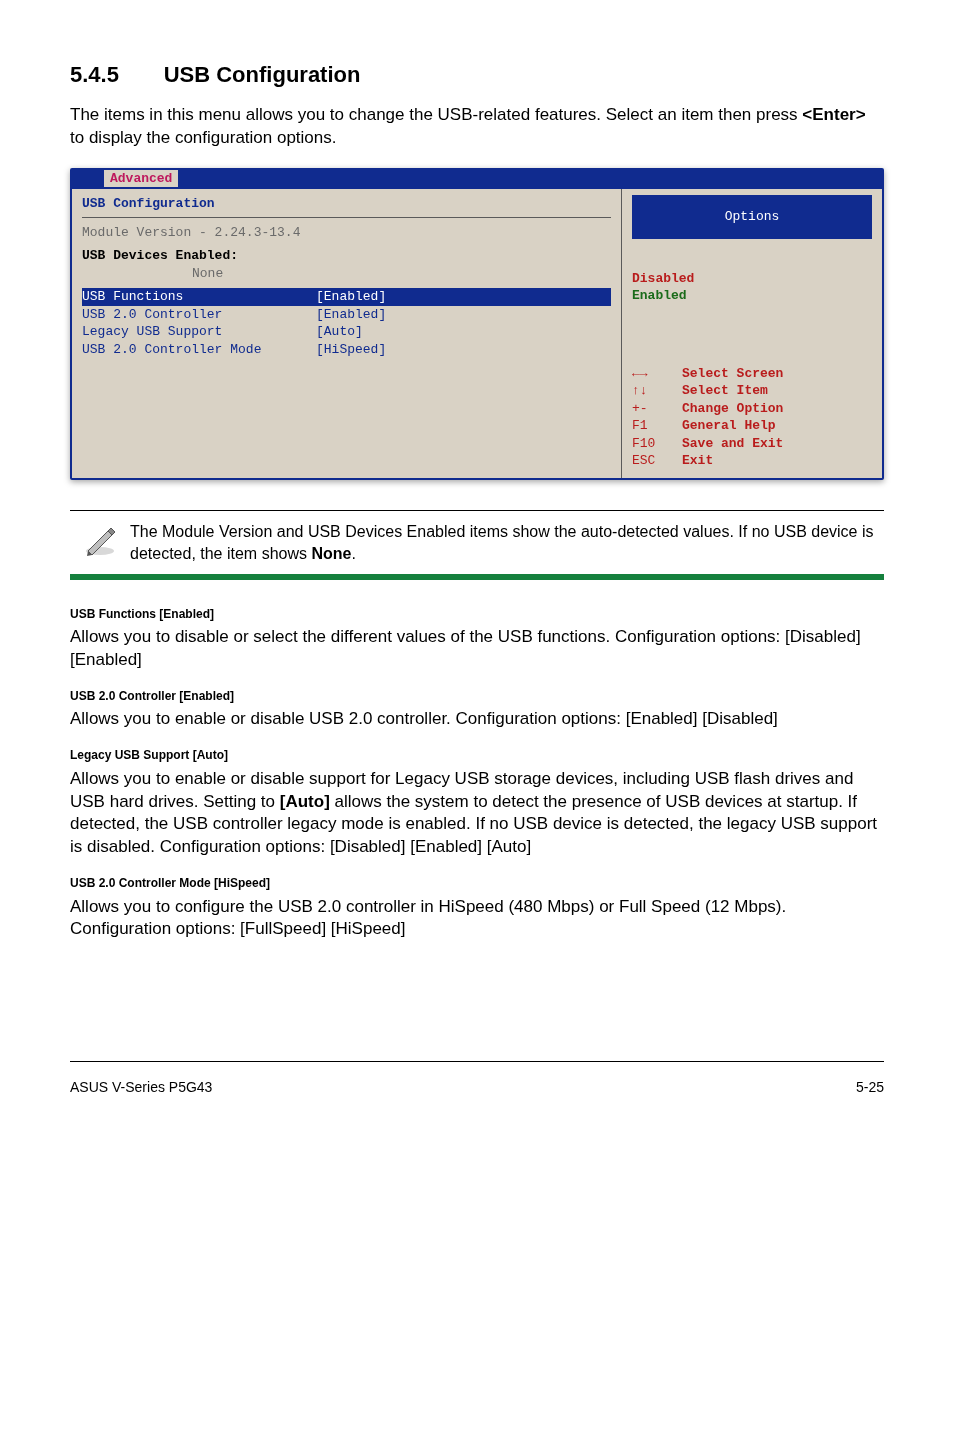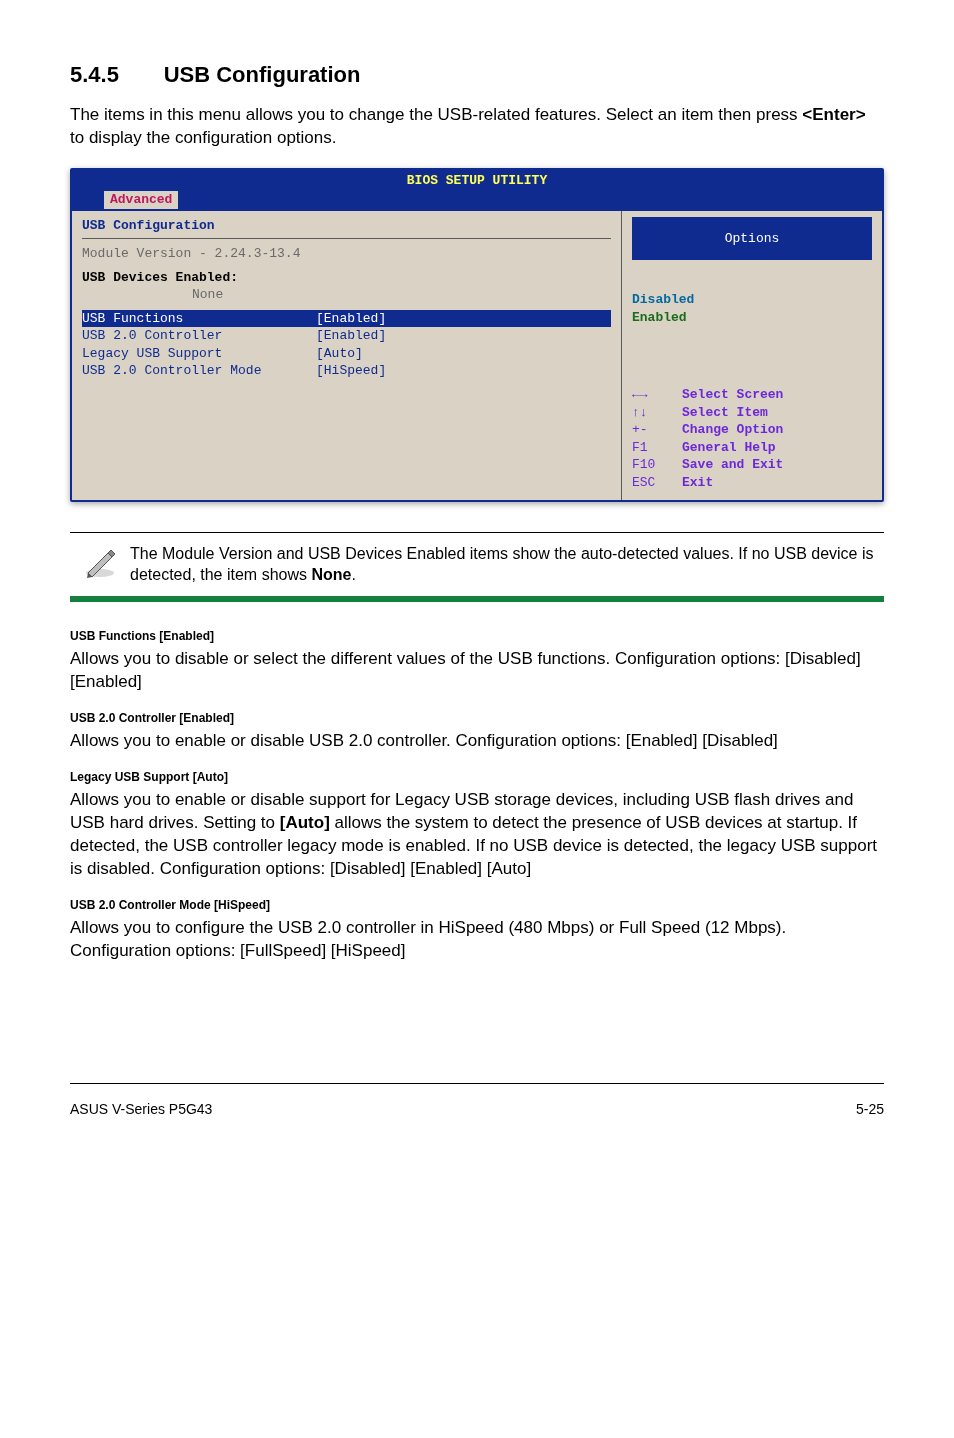--- a/index.html
+++ b/index.html
@@ -87,26 +87,26 @@
   .bios-row.hl .bios-label { color: #fff; }
   .bios-blue { color: #102b8f; }
   .options-box {
     background: #102b8f;
     color: #fff;
     text-align: center;
     margin: 6px 10px 6px 10px;
     padding: 13px 0;
   }
   .opt-list { padding: 0 10px; }
-  .opt-list .dis { color: #0369a1; font-weight: bold; margin-top: 31px; }
+  .opt-list .dis { color: #b91c1c; font-weight: bold; margin-top: 31px; }
   .opt-list .en  { color: #1a6b1a; font-weight: bold; }
   .help-keys {
     margin-top: 60px;
     padding: 0 10px;
-    color: #6d28d9;
+    color: #b91c1c;
   }
   .help-keys .k { display:inline-block; width:50px; }
   .help-keys .d { font-weight: bold; }
   
   .note-row {
     display: flex;
     align-items: flex-start;
     border-top: 1px solid #000;
     border-bottom: 6px solid #15803d;
     padding: 10px 0;
@@ -139,21 +139,20 @@
   <span class="section-num">5.4.5</span>
   <span class="section-title">USB Configuration</span>
 </div>
 
 <p class="intro">
   <span>The items in this menu allows you to change the USB-related features. Select an item then press </span><span class="bold">&lt;Enter&gt;</span><span> to display the configuration options.</span>
 </p>
 
 <div class="bios">
   <div class="bios-top">
-    <div class="bios-title">BIOS SETUP UTILITY</div>
     <span class="bios-tab">Advanced</span>
   </div>
   <div class="bios-body">
     <div class="bios-left">
       <div class="bios-left-title">USB Configuration</div>
       <div class="bios-gray">Module Version - 2.24.3-13.4</div>
       <div>
         <span class="bios-black">USB Devices Enabled:</span><br>
         <span class="bios-none">None</span>
       </div>

